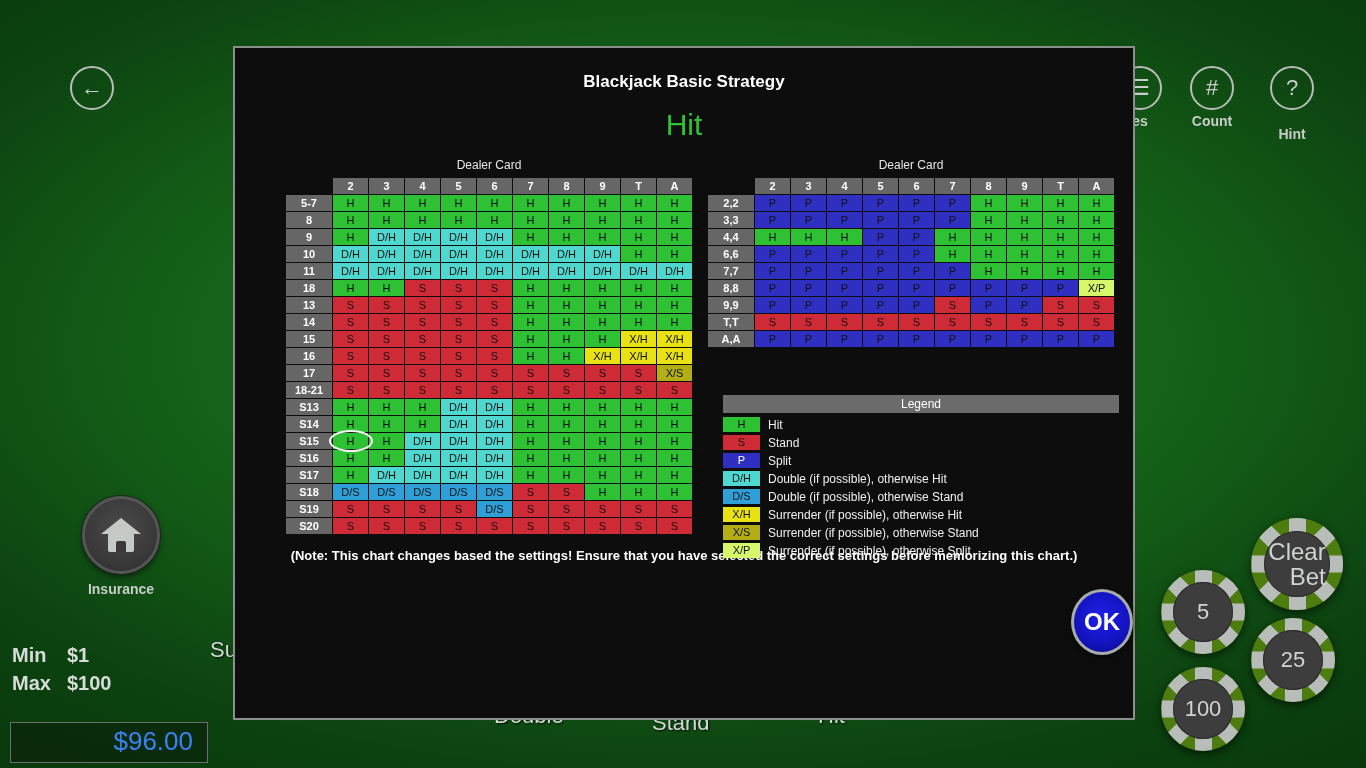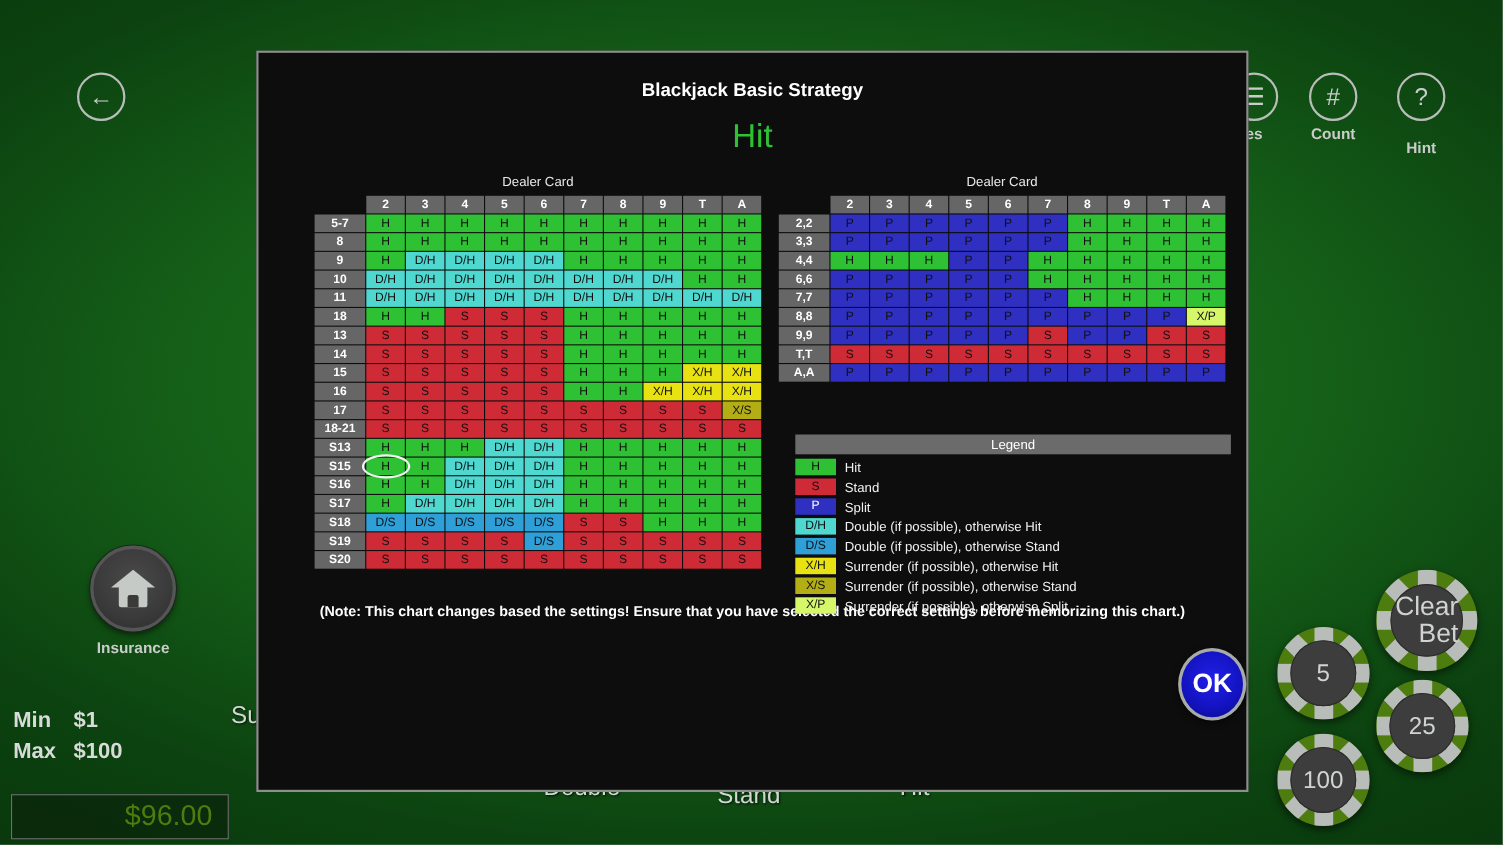--- a/index.html
+++ b/index.html
@@ -66,21 +66,21 @@
     color:#d8dcd8;
     font-size:20px;
     line-height:26px;
     font-weight:bold;
   }
   .minmax table td { padding-right:14px; }
   .balance-box {
     position:absolute;
     background:rgba(10,40,12,.85);
     border:1px solid #6b6f6b;
-    color:#4d7c0f;
+    color:#3b82f6;
     font-size:26px;
     text-align:right;
     padding:3px 14px 5px 31px;
   }
 
   .table-label {
     position:absolute;
     color:#d3d7d3;
     font-size:22px;
     text-shadow: 1px 1px 2px rgba(0,0,0,.8);
@@ -510,20 +510,33 @@
               <td class="c-S">S</td>
               <td class="c-S">S</td>
               <td class="c-S">S</td>
               <td class="c-S">S</td>
               <td class="c-S">S</td>
               <td class="c-S">S</td>
               <td class="c-S">S</td>
             </tr>
             <tr>
               <td class="rowhead">S13</td>
+              <td class="c-H">H</td>
+              <td class="c-H">H</td>
+              <td class="c-H">H</td>
+              <td class="c-DH">D/H</td>
+              <td class="c-DH">D/H</td>
+              <td class="c-H">H</td>
+              <td class="c-H">H</td>
+              <td class="c-H">H</td>
+              <td class="c-H">H</td>
+              <td class="c-H">H</td>
+            </tr>
+            <tr>
+              <td class="rowhead">S14</td>
               <td class="c-H">H</td>
               <td class="c-H">H</td>
               <td class="c-H">H</td>
               <td class="c-DH">D/H</td>
               <td class="c-DH">D/H</td>
               <td class="c-H">H</td>
               <td class="c-H">H</td>
               <td class="c-H">H</td>
               <td class="c-H">H</td>
               <td class="c-H">H</td>

